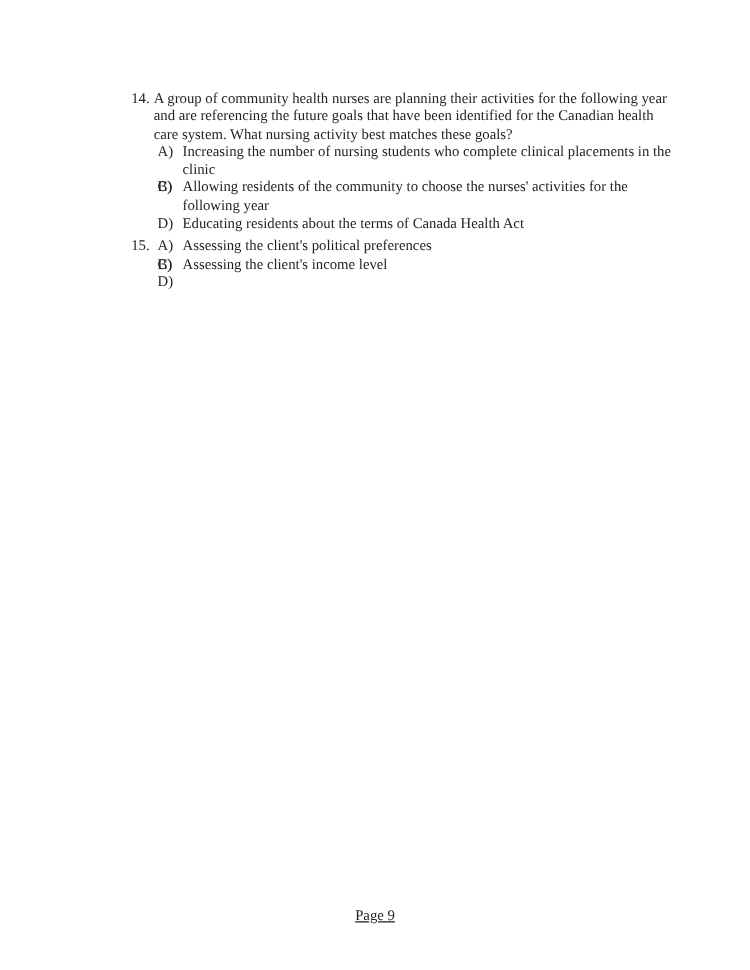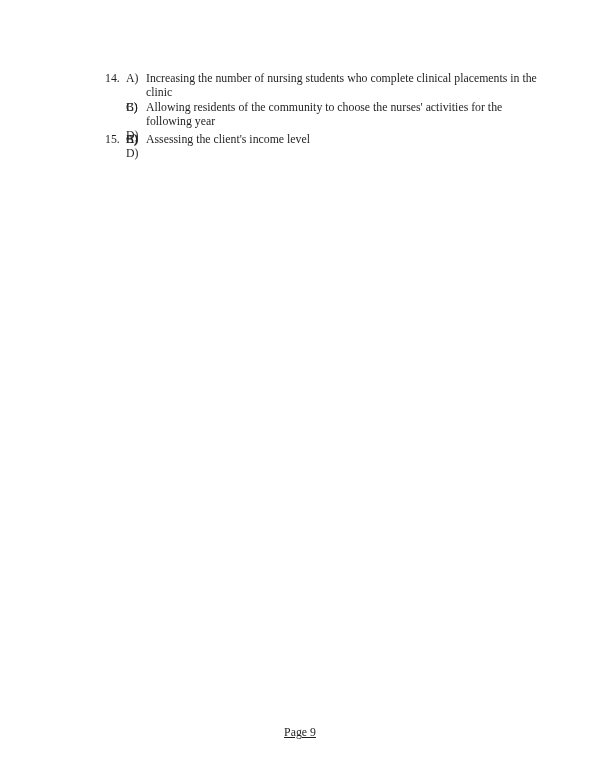--- a/index.html
+++ b/index.html
@@ -62,43 +62,46 @@
   }
 </style>
 </head>
 <body>
 
 <div class="page">
   <div class="content">
 
     <div class="question">
       <span class="q-number">14.</span>
+      <span class="q-text">A group of community health nurses are planning their activities for the following year and are referencing the future goals that have been identified for the Canadian health care system. What nursing activity best matches these goals?</span>
       <div class="options">
         <div class="option">
           <span class="opt-letter">A)</span>
           <span class="opt-text">Increasing the number of nursing students who complete clinical placements in the clinic</span>
         </div>
         <div class="option">
           <span class="opt-letter">B)</span>
         </div>
         <div class="option">
           <span class="opt-letter">C)</span>
           <span class="opt-text">Allowing residents of the community to choose the nurses' activities for the following year</span>
         </div>
         <div class="option">
           <span class="opt-letter">D)</span>
+          <span class="opt-text">Educating residents about the terms of Canada Health Act</span>
         </div>
       </div>
     </div>
 
     <div class="question">
       <span class="q-number">15.</span>
       <div class="options">
         <div class="option">
           <span class="opt-letter">A)</span>
+          <span class="opt-text">Assessing the client's political preferences</span>
         </div>
         <div class="option">
           <span class="opt-letter">B)</span>
         </div>
         <div class="option">
           <span class="opt-letter">C)</span>
           <span class="opt-text">Assessing the client's income level</span>
         </div>
         <div class="option">
           <span class="opt-letter">D)</span>

